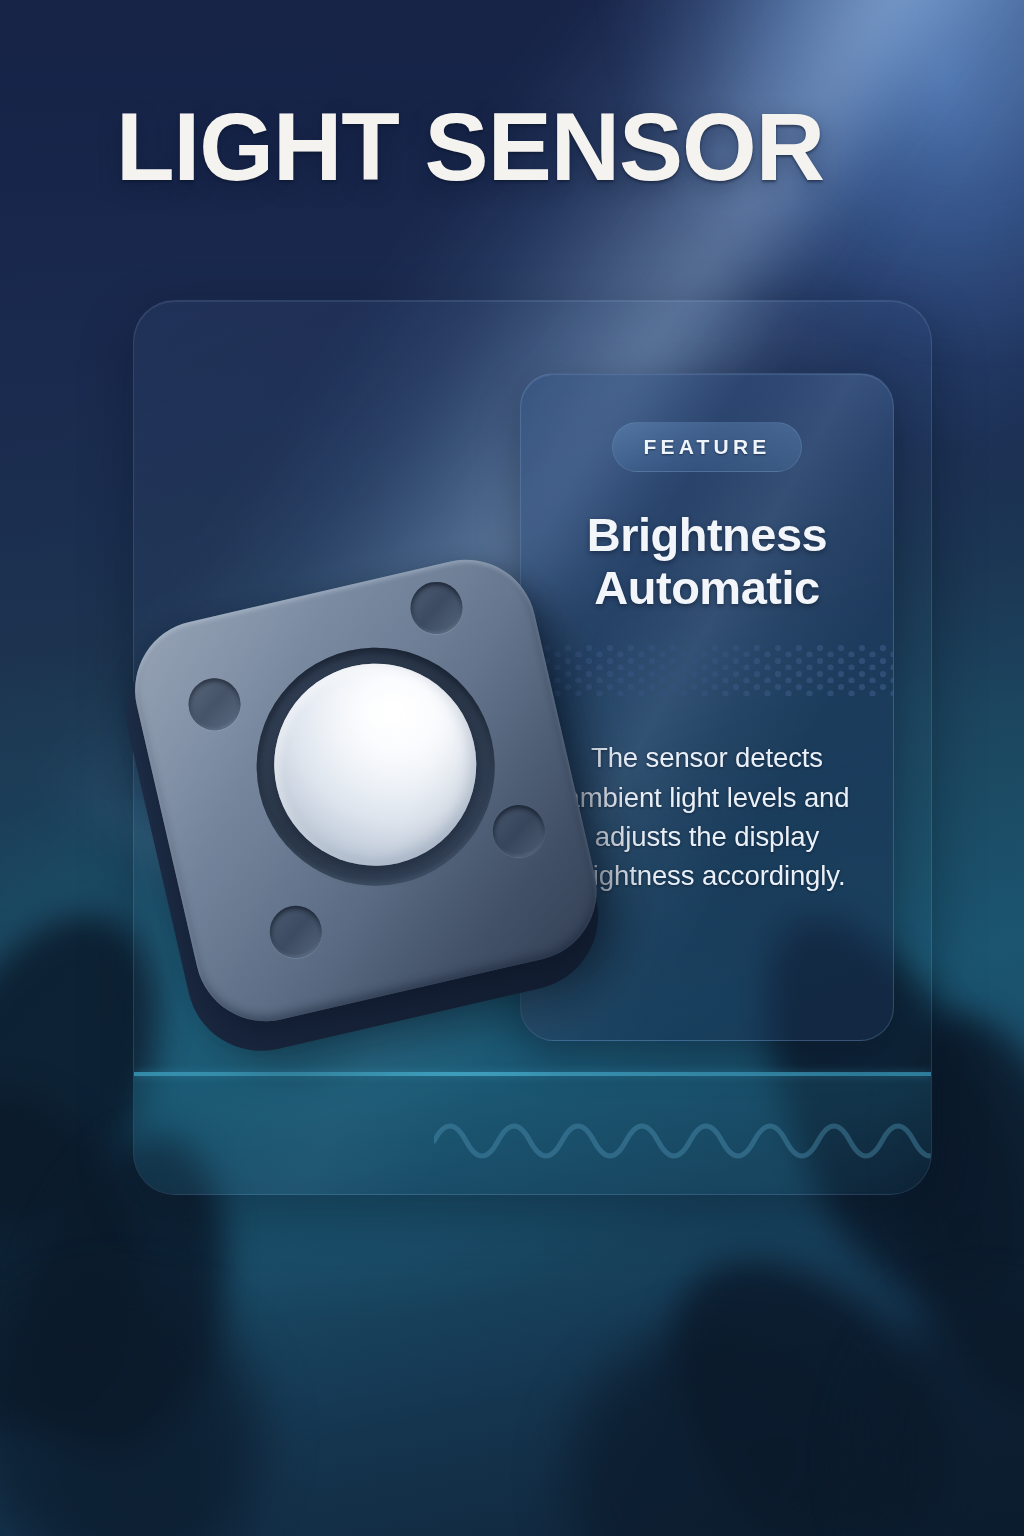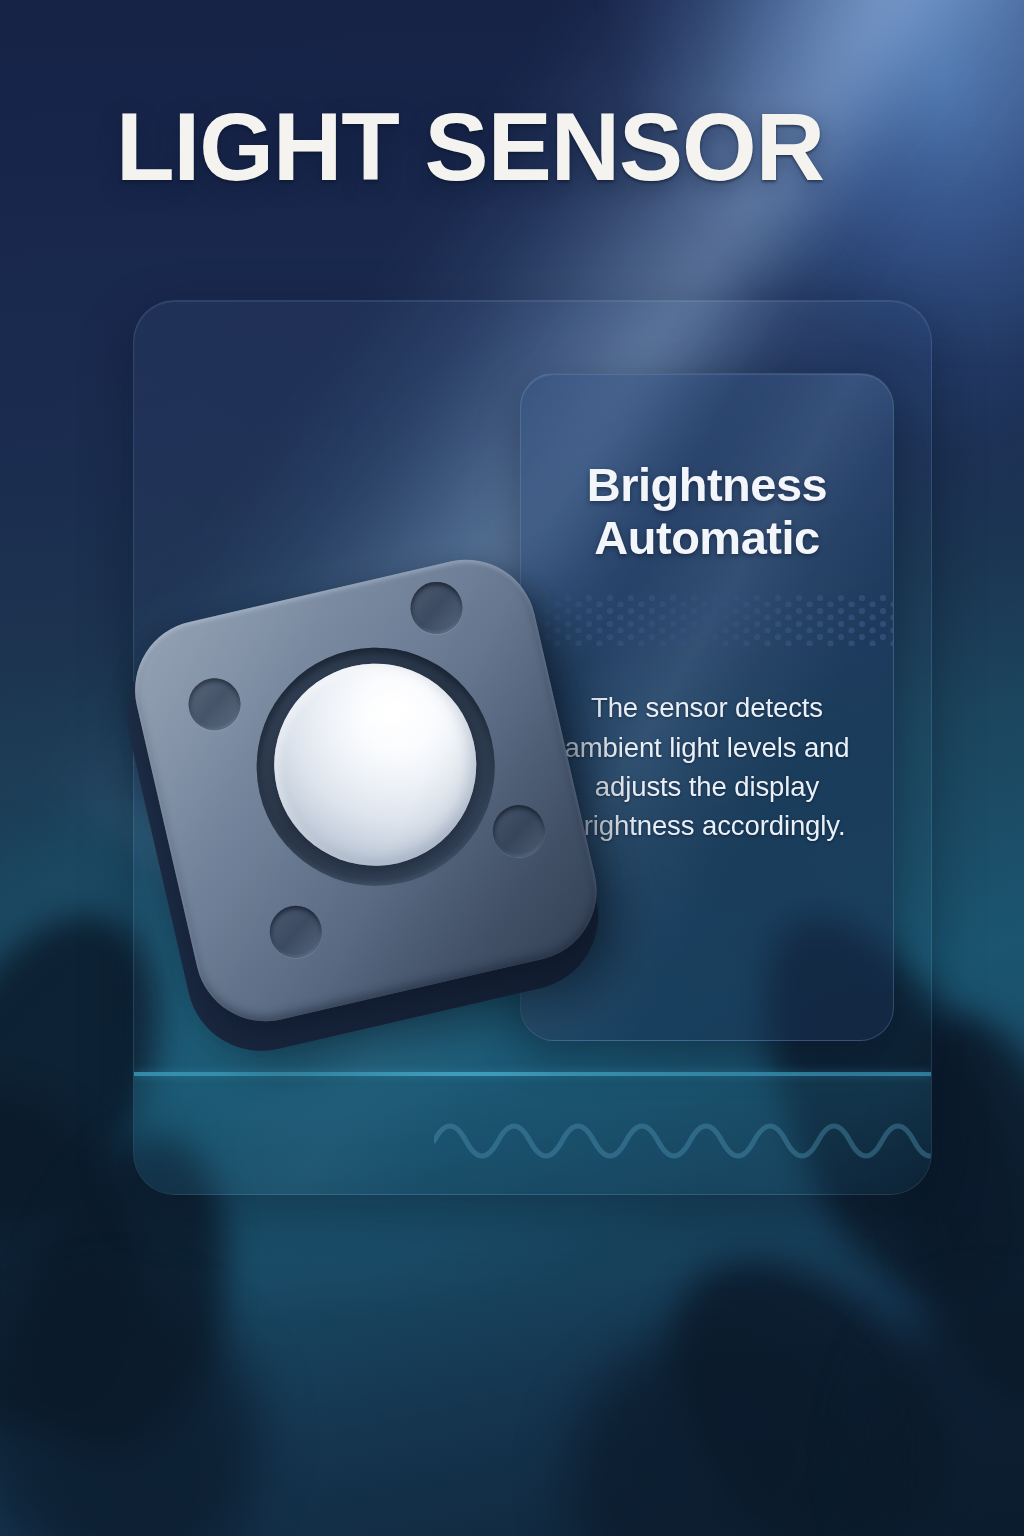--- a/index.html
+++ b/index.html
@@ -378,20 +378,21 @@
     <svg class="wave-row" viewBox="0 0 520 70" preserveAspectRatio="none">
       <path d="M0,40 Q16,10 32,40 T64,40 T96,40 T128,40 T160,40 T192,40 T224,40 T256,40 T288,40 T320,40 T352,40 T384,40 T416,40 T448,40 T480,40 T512,40" fill="none" stroke="#4f93b4" stroke-width="5" stroke-linecap="round"></path>
     </svg>
   </div>
 
   <div class="feature-card">
     <div class="fc-sheen"></div>
 
     <div class="fc-content">
 
+      <div class="badge">FEATURE</div>
 
       <div class="fc-title">
         <div>Brightness</div>
         <div>Automatic</div>
       </div>
 
       <svg class="dot-grid" viewBox="0 0 374 52" preserveAspectRatio="none">
         <defs>
           <pattern id="dots" x="0" y="0" width="21" height="13" patternUnits="userSpaceOnUse">
             <circle cx="5" cy="4" r="3.1" fill="#33517a"></circle>

